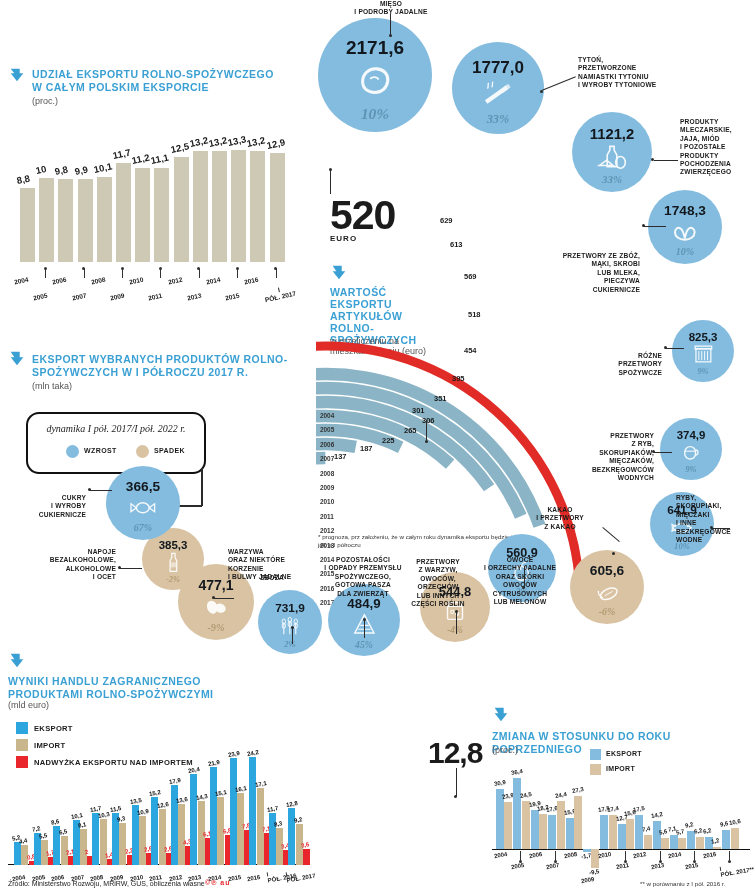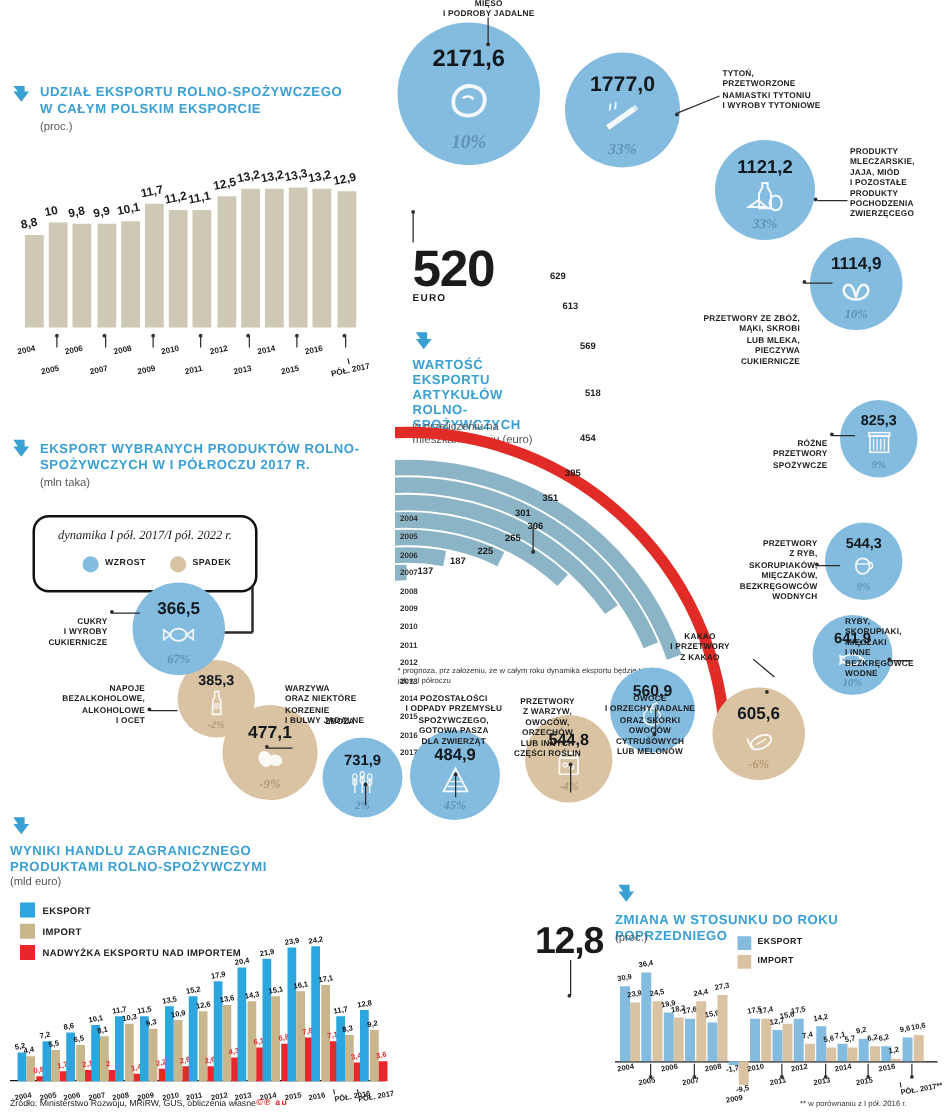--- a/index.html
+++ b/index.html
@@ -246,21 +246,21 @@
             <path d="M26 10h8v7l5 9v22H21V26l5-9z" fill="none" stroke="#fff" stroke-width="3"></path>
             <path d="M6 46l14-10 12 10z" fill="none" stroke="#fff" stroke-width="3"></path>
             <ellipse cx="46" cy="40" rx="9" ry="11" fill="none" stroke="#fff" stroke-width="3"></ellipse>
           </svg></span></div>
       <div class="pct" style="top: 60.8px; font-size: 10.8px;">33%</div>
     </div>
     <div class="lbl" style="left: 680px; top: 118px; width: 76px;">PRODUKTY<br>MLECZARSKIE,<br>JAJA, MIÓD<br>I POZOSTAŁE<br>PRODUKTY<br>POCHODZENIA<br>ZWIERZĘCEGO</div>
     <div class="lead" style="left: 654px; top: 160px; width: 24px; height: 1.2px;"></div>
     <div class="leaddot" style="left: 651px; top: 158px;"></div>
     <div class="bub blue" style="left: 648px; top: 190px; width: 74px; height: 74px;">
-      <div class="val" style="top: 12.58px; font-size: 13.69px;">1114,9</div>
+      <div class="val" style="top: 12.58px; font-size: 13.69px;">1748,3</div>
       <div class="gly" style="top: 26.64px; height: 29.6px;"><span style="display:inline-block;width:29.6px;height:29.6px;opacity:.92"><svg viewBox="0 0 60 60">
             <path d="M30 46c-12 0-20-7-20-15 0-7 6-11 11-8 6 3 7 14 9 19 2-5 3-16 9-19 5-3 11 1 11 8 0 8-8 15-20 15z" fill="none" stroke="#fff" stroke-width="4"></path>
           </svg></span></div>
       <div class="pct" style="top: 56.24px; font-size: 9.99px;">10%</div>
     </div>
     <div class="lbl r" style="left: 546px; top: 252px; width: 94px;">PRZETWORY ZE ZBÓŻ,<br>MĄKI, SKROBI<br>LUB MLEKA,<br>PIECZYWA<br>CUKIERNICZE</div>
     <div class="lead" style="left: 644px; top: 226px; width: 22px; height: 1.2px;"></div>
     <div class="leaddot" style="left: 642px; top: 224px;"></div>
     <div class="bub blue" style="left: 672px; top: 320px; width: 62px; height: 62px;">
       <div class="val" style="top: 10.54px; font-size: 11.47px;">825,3</div>
@@ -268,21 +268,21 @@
             <rect x="12" y="16" width="36" height="32" fill="none" stroke="#fff" stroke-width="3"></rect>
             <rect x="10" y="10" width="40" height="7" fill="none" stroke="#fff" stroke-width="3"></rect>
             <path d="M19 22v22M26 22v22M33 22v22M40 22v22" stroke="#fff" stroke-width="2.4"></path>
           </svg></span></div>
       <div class="pct" style="top: 47.12px; font-size: 8.37px;">9%</div>
     </div>
     <div class="lbl r" style="left: 584px; top: 352px; width: 78px;">RÓŻNE<br>PRZETWORY<br>SPOŻYWCZE</div>
     <div class="lead" style="left: 666px; top: 348px; width: 18px; height: 1.2px;"></div>
     <div class="leaddot" style="left: 664px; top: 346px;"></div>
     <div class="bub blue" style="left: 660px; top: 418px; width: 62px; height: 62px;">
-      <div class="val" style="top: 10.54px; font-size: 11.47px;">544,3</div>
+      <div class="val" style="top: 10.54px; font-size: 11.47px;">374,9</div>
       <div class="gly" style="top: 22.32px; height: 24.8px;"><span style="display:inline-block;width:24.8px;height:24.8px;opacity:.92"><svg viewBox="0 0 60 60">
             <rect x="14" y="16" width="26" height="30" rx="13" fill="none" stroke="#fff" stroke-width="3.4"></rect>
             <path d="M40 24c8 0 8 12 0 12" fill="none" stroke="#fff" stroke-width="3"></path>
             <path d="M14 27h26" stroke="#fff" stroke-width="2.6"></path>
           </svg></span></div>
       <div class="pct" style="top: 47.12px; font-size: 8.37px;">9%</div>
     </div>
     <div class="lbl r" style="left: 568px; top: 432px; width: 86px;">PRZETWORY<br>Z RYB,<br>SKORUPIAKÓW,<br>MIĘCZAKÓW,<br>BEZKRĘGOWCÓW<br>WODNYCH</div>
     <div class="lead" style="left: 654px; top: 452px; width: 18px; height: 1.2px;"></div>
     <div class="leaddot" style="left: 652px; top: 450px;"></div>

